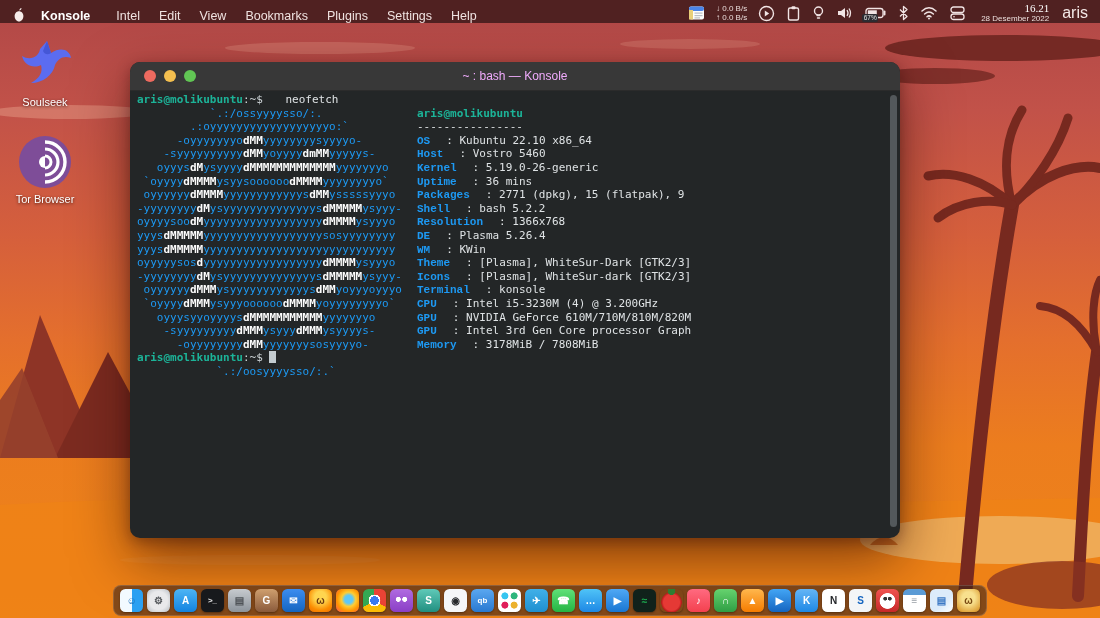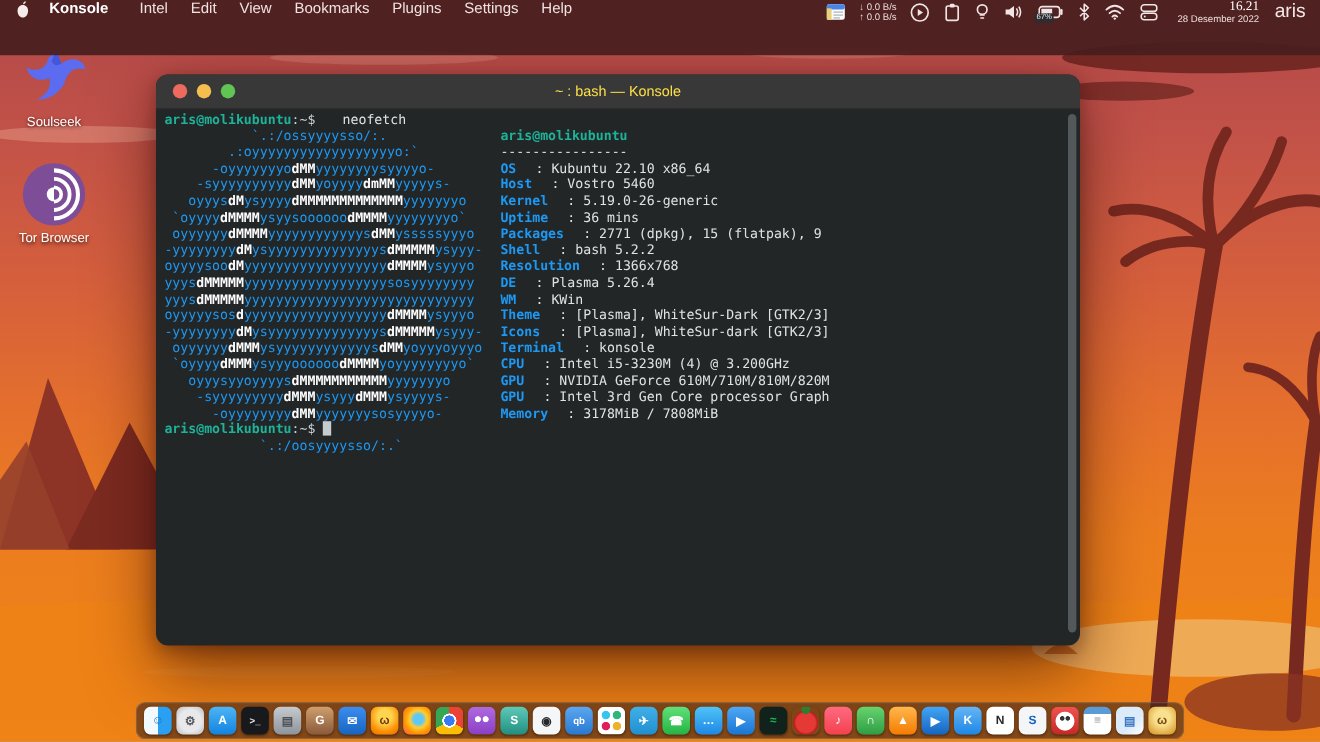--- a/index.html
+++ b/index.html
@@ -5,23 +5,23 @@
   html,body{margin:0;padding:0;}
   body{
     width:1100px;height:618px;overflow:hidden;position:relative;
     font-family:"Liberation Sans",sans-serif;
     background:linear-gradient(180deg,#b04747 0%,#c25249 18%,#d55f3c 38%,#e46f2d 55%,#ec7d1e 72%,#ee8418 100%);
   }
   
   .wallpaper{position:absolute;inset:0;z-index:0;}
   
   .menubar{
-    position:absolute;top:0;left:0;right:0;height:46px;z-index:30;
+    position:absolute;top:0;left:0;right:0;height:23px;z-index:30;
     background:rgba(72,30,30,.93);
-    display:flex;align-items:flex-start;padding:0 12px;box-sizing:border-box;
+    display:flex;align-items:flex-end;padding:0 12px;box-sizing:border-box;
     color:#efe2e0;font-size:12.5px;
   }
   .menubar .apple{width:15px;height:16px;margin-right:14px;display:flex;align-items:center;}
   .menubar .appname{font-weight:bold;color:#ffffff;margin-right:26px;}
   .menus{display:flex;gap:19px;}
   .menus span{cursor:default;}
   .tray{margin-left:auto;display:flex;align-items:center;gap:11px;}
   .tray svg{display:block;}
   .netspeed{display:flex;flex-direction:column;justify-content:center;font-size:8px;line-height:9px;color:#e9dbd9;}
   .battwrap{position:relative;}
@@ -43,29 +43,29 @@
   }
   .titlebar{
     height:28px;background:#383838;border-bottom:1px solid #2b2b2b;
     display:flex;align-items:center;justify-content:center;position:relative;
   }
   .lights{position:absolute;left:14px;top:0;height:28px;display:flex;align-items:center;gap:8px;}
   .light{width:12px;height:12px;border-radius:50%;}
   .light.red{background:#ee6a5f;}
   .light.yellow{background:#f4bf4f;}
   .light.green{background:#61c554;}
-  .wintitle{font-size:12px;color:#fde047;}
+  .wintitle{font-size:12px;color:#f0abfc;}
   .termbody{position:relative;height:447px;font-family:"DejaVu Sans Mono",monospace;font-size:11px;line-height:13.6px;}
   .term-row{position:absolute;white-space:pre;}
   .term-row div{height:13.6px;}
   .teal{color:#1cb398;font-weight:bold;}
   .gray{color:#ccd3d6;}
   .blue{color:#1d99f3;}
   .wb{color:#fcfcfc;font-weight:bold;}
-  .ilabel{color:#1d99f3;font-weight:bold;}
+  .ilabel{color:#1d99f3;font-weight:bold;font-family:Liberation Mono, monospace;}
   .ival{color:#dfe3e5;padding-left:16px;}
   .isep{color:#dfe3e5;}
   .cursor{display:inline-block;width:7px;height:12px;background:#c4ccd0;vertical-align:-2px;}
   .scrollthumb{position:absolute;right:3px;top:4px;width:7px;height:432px;border-radius:4px;background:#53585b;}
   
   .dock{
     position:absolute;bottom:2px;left:50%;transform:translateX(-50%);z-index:40;
     display:flex;align-items:center;gap:4px;padding:3px 6px;
     background:rgba(64,37,26,.62);border:1px solid rgba(255,255,255,.15);border-radius:8px;
   }

